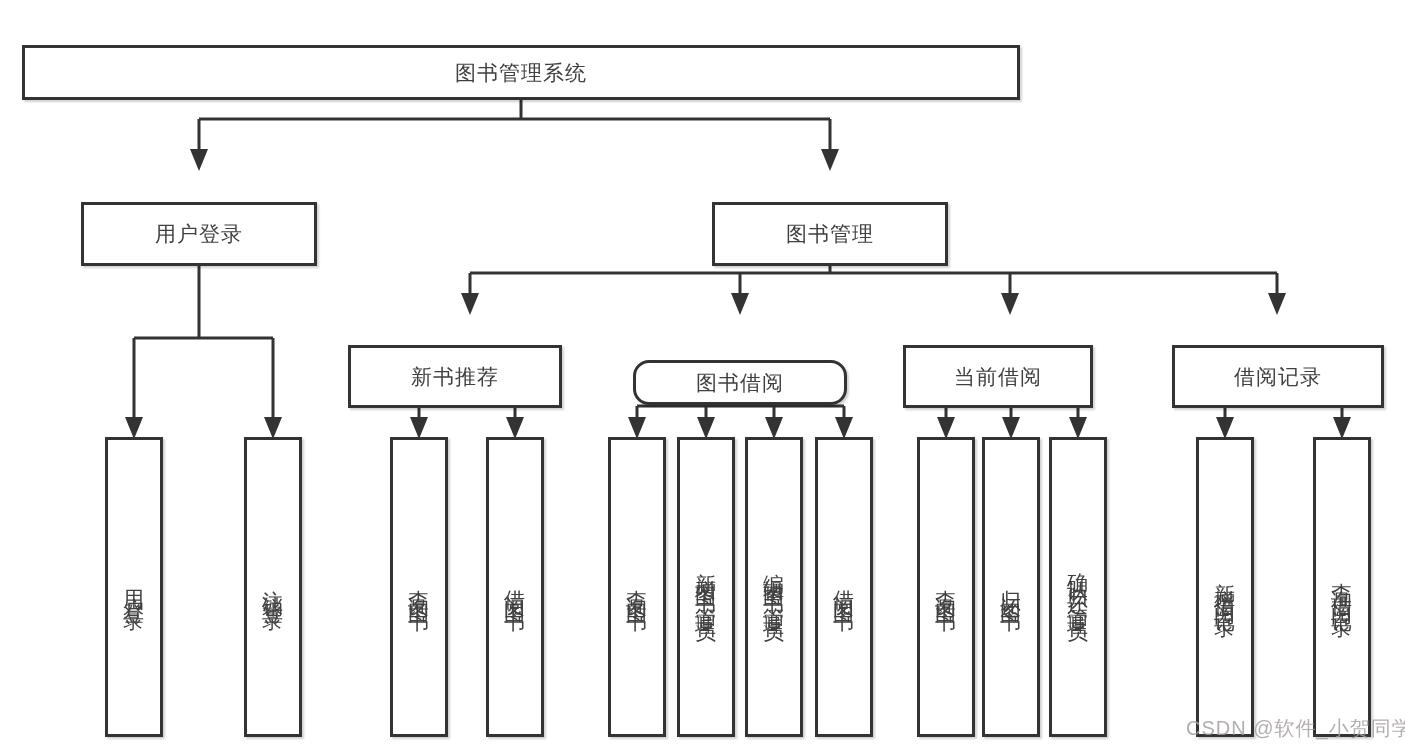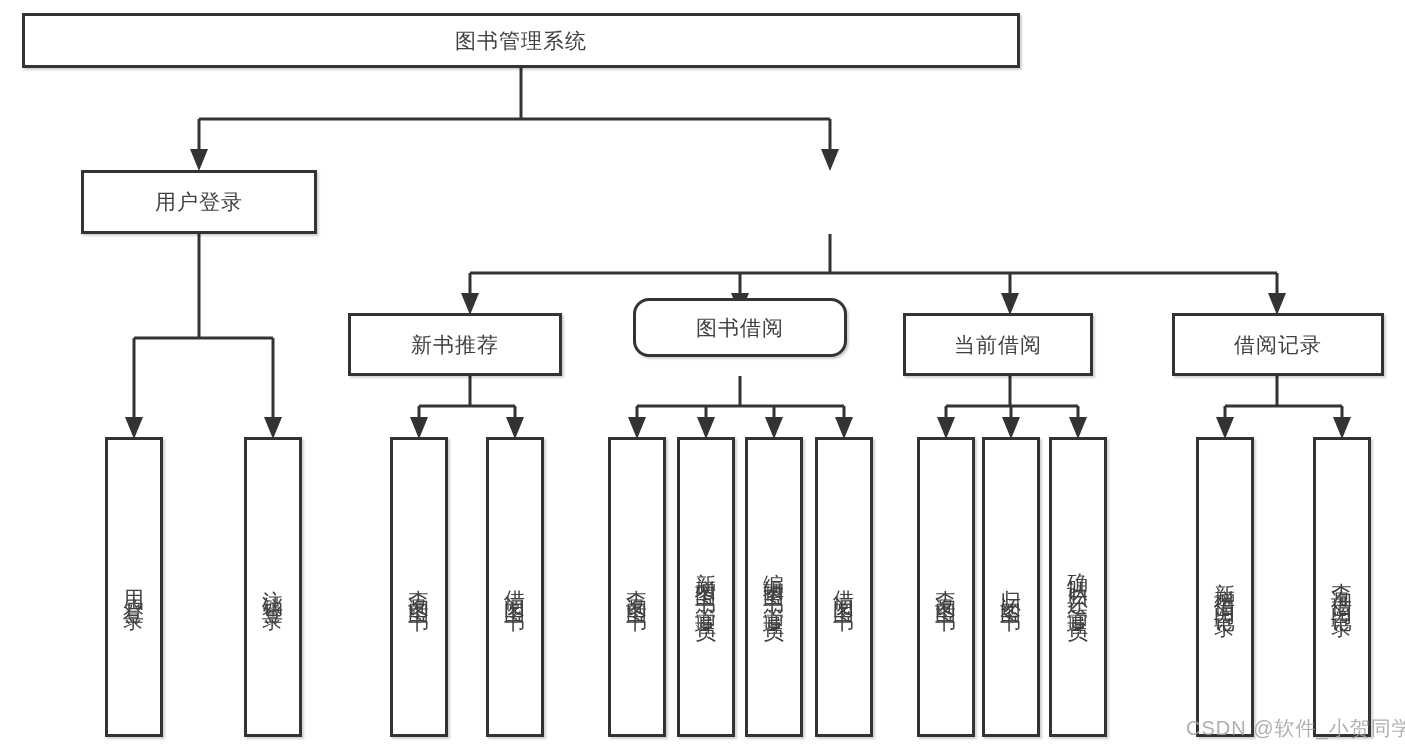--- a/index.html
+++ b/index.html
@@ -22,21 +22,21 @@
   .hbox, .vbox {
     position: absolute;
     box-sizing: border-box;
     background: #ffffff;
     border: 3px solid #333333;
     display: flex;
     align-items: center;
     justify-content: center;
     box-shadow: 2px 2px 2px rgba(0,0,0,0.18);
   }
-  .hbox { font-size: 21px; letter-spacing: 1px; }
+  .hbox { font-size: 21px; letter-spacing: 1px; margin-top: 32px; }
   .vbox { width: 58px; height: 300px; top: 437px; }
   .vbox span {
     writing-mode: vertical-rl;
     text-orientation: mixed;
     font-size: 21px;
     letter-spacing: 7px;
     line-height: 1;
     white-space: nowrap;
     color: #404040;
   }
@@ -95,25 +95,28 @@
       M1333 417 L1351 417 L1342 439 Z"></path>
   </svg>
 
   <div class="hbox" style="left:22px; top:13px; width:998px; height:55px;">
     <span>图书管理系统</span>
   </div>
 
   <div class="hbox" style="left:81px; top:170px; width:236px; height:64px;">
     <span>用户登录</span>
   </div>
+  <div class="hbox" style="left:712px; top:170px; width:236px; height:64px;">
+    <span>图书管理</span>
+  </div>
 
   <div class="hbox" style="left:348px; top:313px; width:214px; height:63px;">
     <span>新书推荐</span>
   </div>
-  <div class="hbox" style="left:633px; top:298px; width:214px; height:59px;border-radius:16px;">
+  <div class="hbox" style="left:633px; top:328px; width:214px; height:45px;border-radius:16px;">
     <span>图书借阅</span>
   </div>
   <div class="hbox" style="left:903px; top:313px; width:190px; height:63px;">
     <span>当前借阅</span>
   </div>
   <div class="hbox" style="left:1172px; top:313px; width:212px; height:63px;">
     <span>借阅记录</span>
   </div>
 
   <div class="vbox" style="left:105px;">

